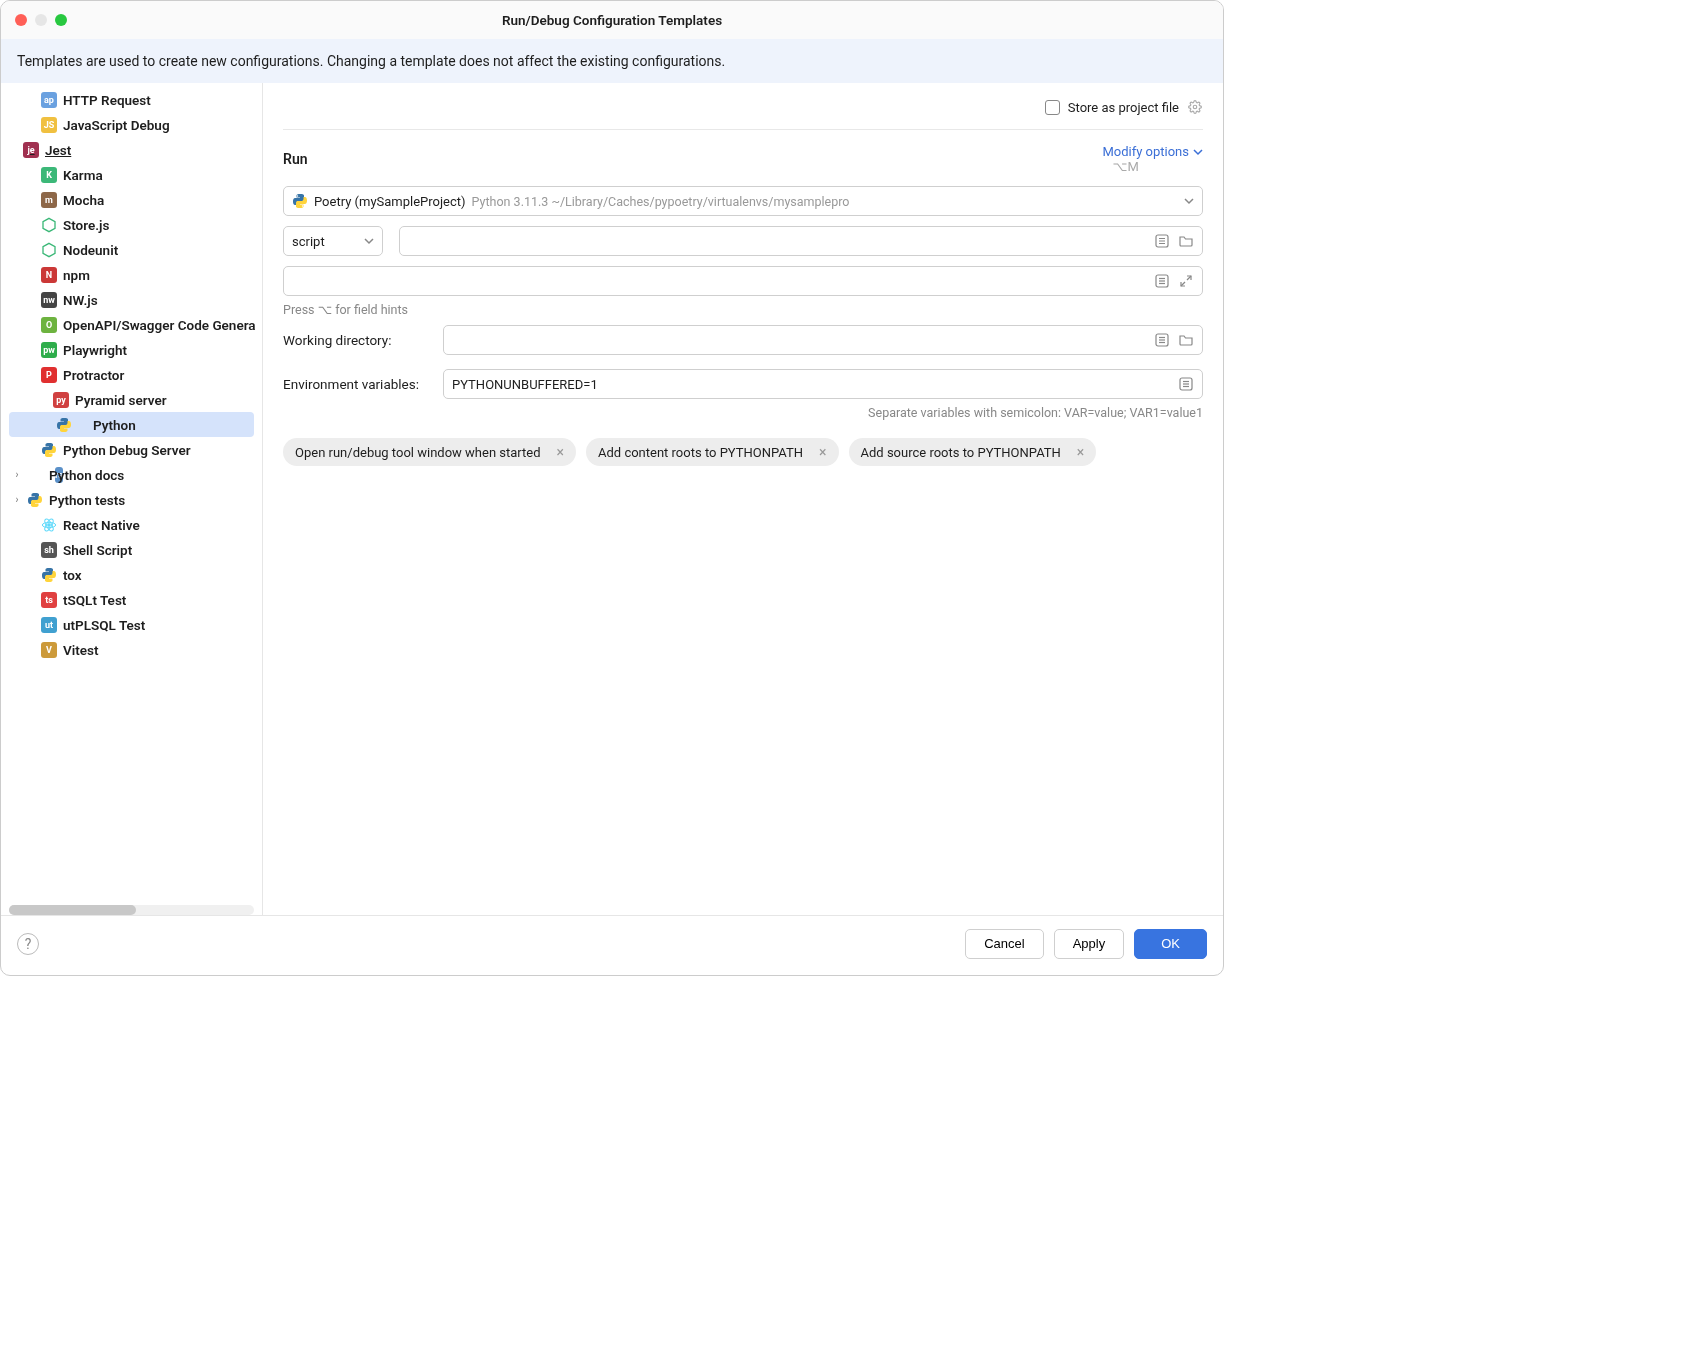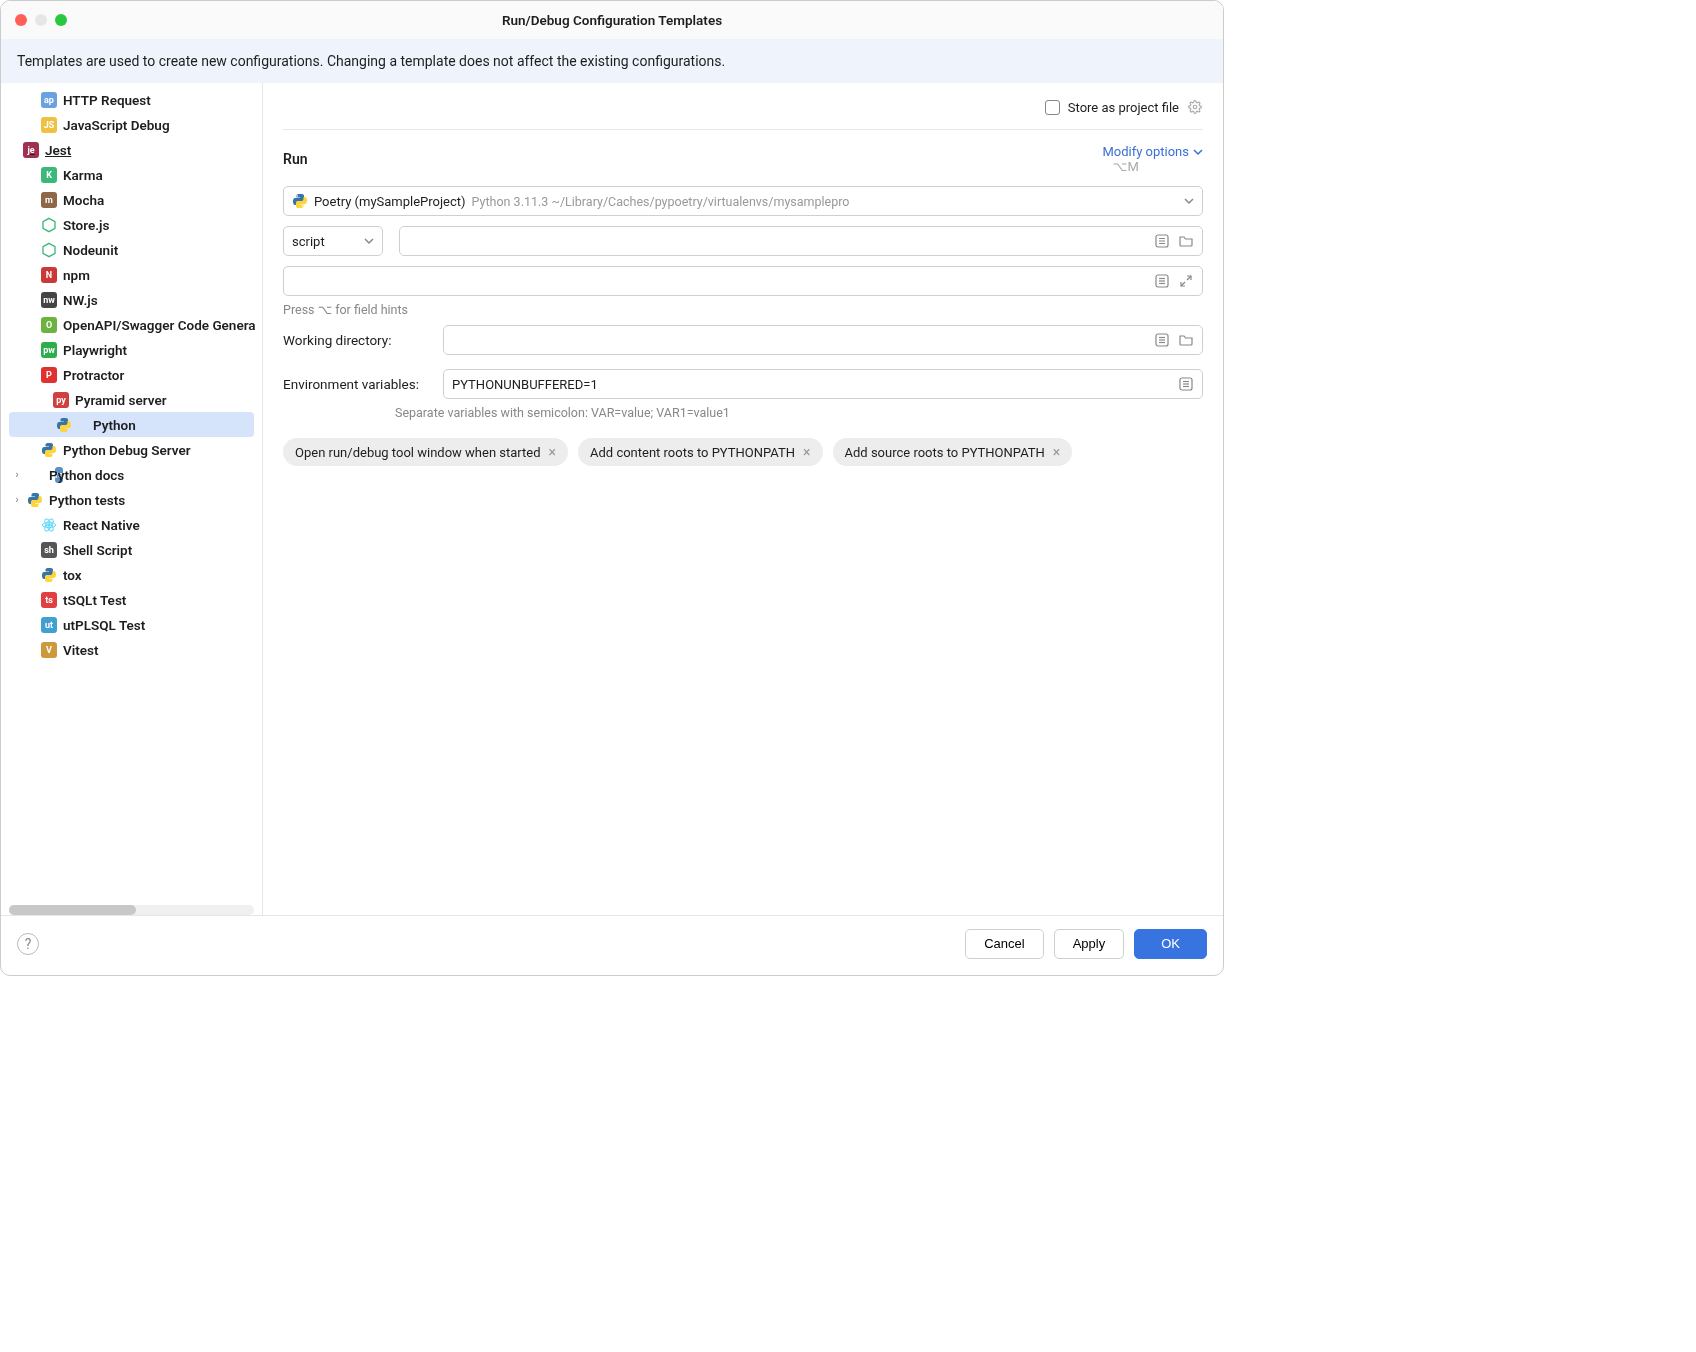--- a/index.html
+++ b/index.html
@@ -97,30 +97,30 @@
 .interp-field .name { font-weight: 400; }
 .interp-field .detail { color: #999; font-size: 12.5px; flex: 1; overflow: hidden; white-space: nowrap; }
 .row { display: flex; gap: 16px; margin-bottom: 10px; align-items: center; }
 .select-small { width: 100px; }
 .field-grow { flex: 1; }
 .icon-box { width: 16px; height: 16px; color: #888; display: inline-flex; align-items: center; justify-content: center; }
 .hint { color: #888; font-size: 12.5px; margin-top: -4px; margin-bottom: 8px; }
 .form-row { display: flex; align-items: center; margin-bottom: 14px; }
 .form-label { width: 160px; font-size: 13.5px; }
 .form-input { flex: 1; }
-.help-small { color: #888; font-size: 12.5px; margin-left: 112px; margin-top: -8px; margin-bottom: 18px; }
+.help-small { color: #888; font-size: 12.5px; margin-left: 112px; margin-top: -8px; margin-bottom: 18px; text-align: right; }
 .chips { display: flex; flex-wrap: wrap; gap: 10px; }
 .chip {
   background: #ededed;
   border-radius: 14px;
   padding: 6px 12px;
   font-size: 13px;
   display: flex;
   align-items: center;
-  gap: 8px;
+  gap: 16px;
 }
 .chip-x { color: #999; font-size: 14px; cursor: pointer; }
 .footer {
   height: 56px;
   border-top: 1px solid #e6e6e6;
   display: flex;
   align-items: center;
   padding: 0 16px;
   gap: 10px;
 }

